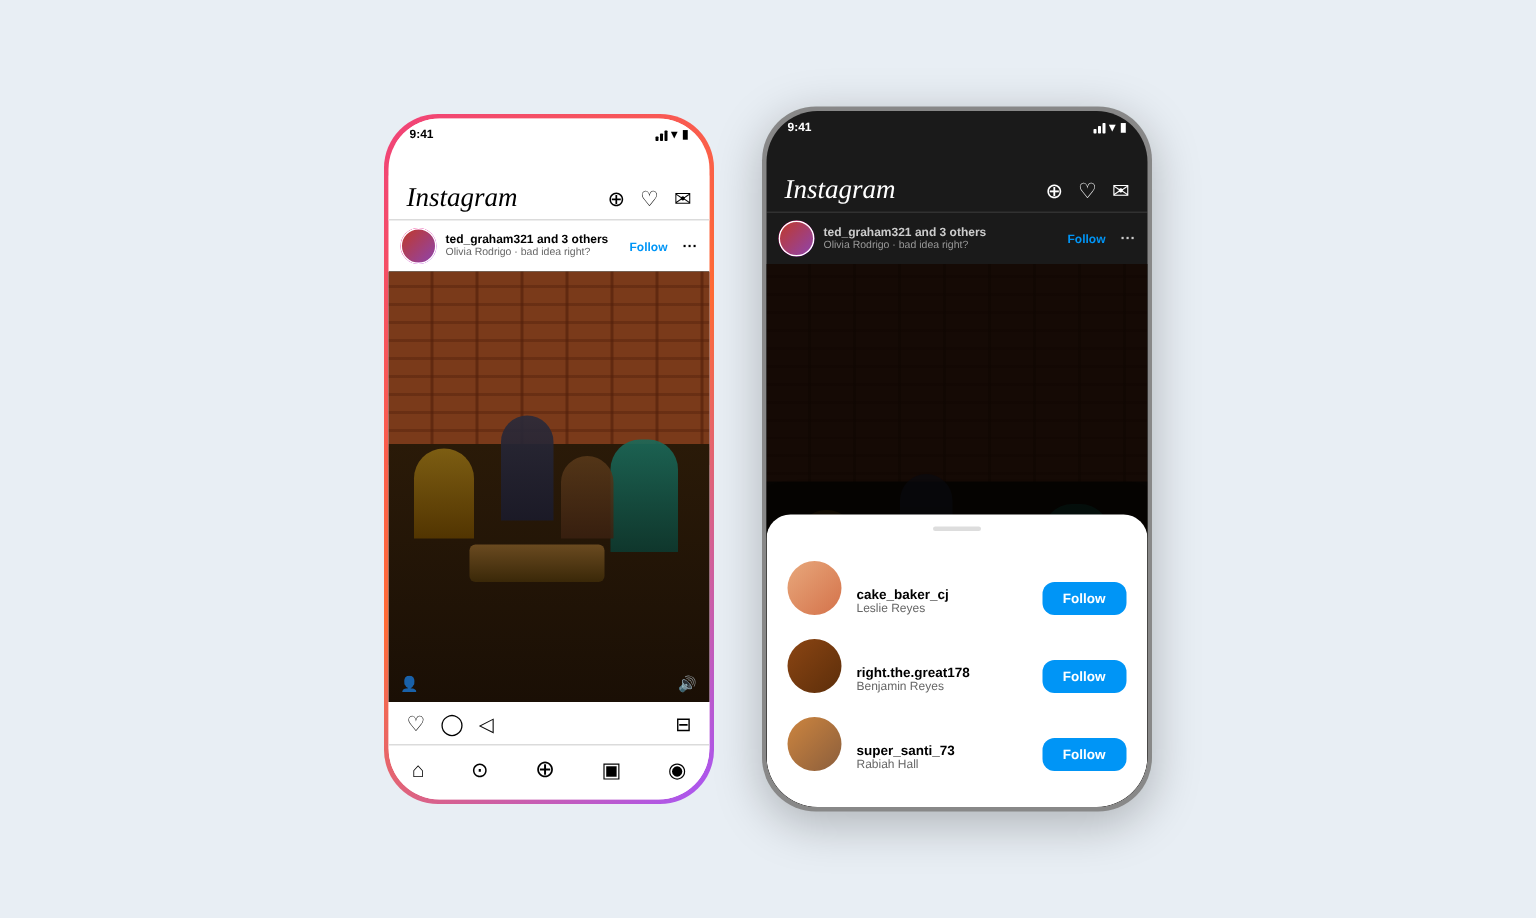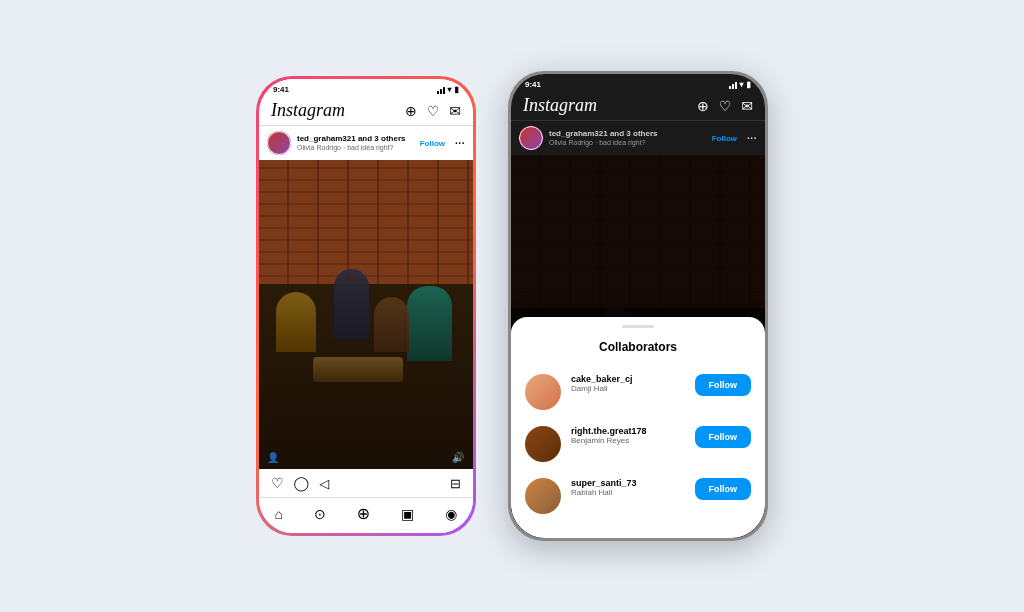--- a/index.html
+++ b/index.html
@@ -55,20 +55,21 @@
 
     
     .nav-bar {
       display: flex;
       justify-content: space-between;
       align-items: center;
       padding: 4px 12px 4px;
       background: #fff;
       border-bottom: 0.5px solid #dbdbdb;
       flex-shrink: 0;
+      margin-top: 21px;
     }
 
     .nav-logo {
       font-family: 'Georgia', serif;
       font-style: italic;
       font-size: 18px;
       font-weight: 400;
       color: #000;
     }
 
@@ -262,21 +263,21 @@
     .sheet-title {
       font-size: 12px;
       font-weight: 600;
       text-align: center;
       color: #000;
       margin-bottom: 12px;
     }
 
     .collaborator-item {
       display: flex;
-      align-items: flex-start;
+      align-items: flex-end;
       padding: 8px 14px;
       gap: 10px;
     }
 
     .collab-avatar {
       width: 36px;
       height: 36px;
       border-radius: 50%;
       flex-shrink: 0;
       overflow: hidden;
@@ -514,27 +515,26 @@
             <div style="position:absolute;bottom:0;left:0;right:0;height:60%;background:linear-gradient(to bottom,#0d0905,#050300);"></div>
             <div style="position:absolute;bottom:38%;left:8%;width:40px;height:60px;background:rgba(60,40,10,0.6);border-radius:20px 20px 0 0;"></div>
             <div style="position:absolute;bottom:42%;left:35%;width:35px;height:70px;background:rgba(20,20,30,0.7);border-radius:18px 18px 0 0;"></div>
             <div style="position:absolute;bottom:35%;right:10%;width:45px;height:75px;background:rgba(10,50,40,0.6);border-radius:20px 20px 0 0;"></div>
             <div style="position:absolute;bottom:38%;right:30%;width:35px;height:55px;background:rgba(40,25,10,0.6);border-radius:18px 18px 0 0;"></div>
           </div>
           <div class="dim-overlay"></div>
 
           <div class="bottom-sheet">
             <div class="sheet-handle"></div>
-            <div class="sheet-title">Collaborators</div>
 
             <div class="collaborator-item">
               <div class="collab-avatar av1"></div>
               <div class="collab-info">
                 <div class="collab-username">cake_baker_cj</div>
-                <div class="collab-name">Damji Hall</div>
+                <div class="collab-name">Leslie Reyes</div>
               </div>
               <button class="follow-btn">Follow</button>
             </div>
 
             <div class="collaborator-item">
               <div class="collab-avatar av2"></div>
               <div class="collab-info">
                 <div class="collab-username">right.the.great178</div>
                 <div class="collab-name">Benjamin Reyes</div>
               </div>

